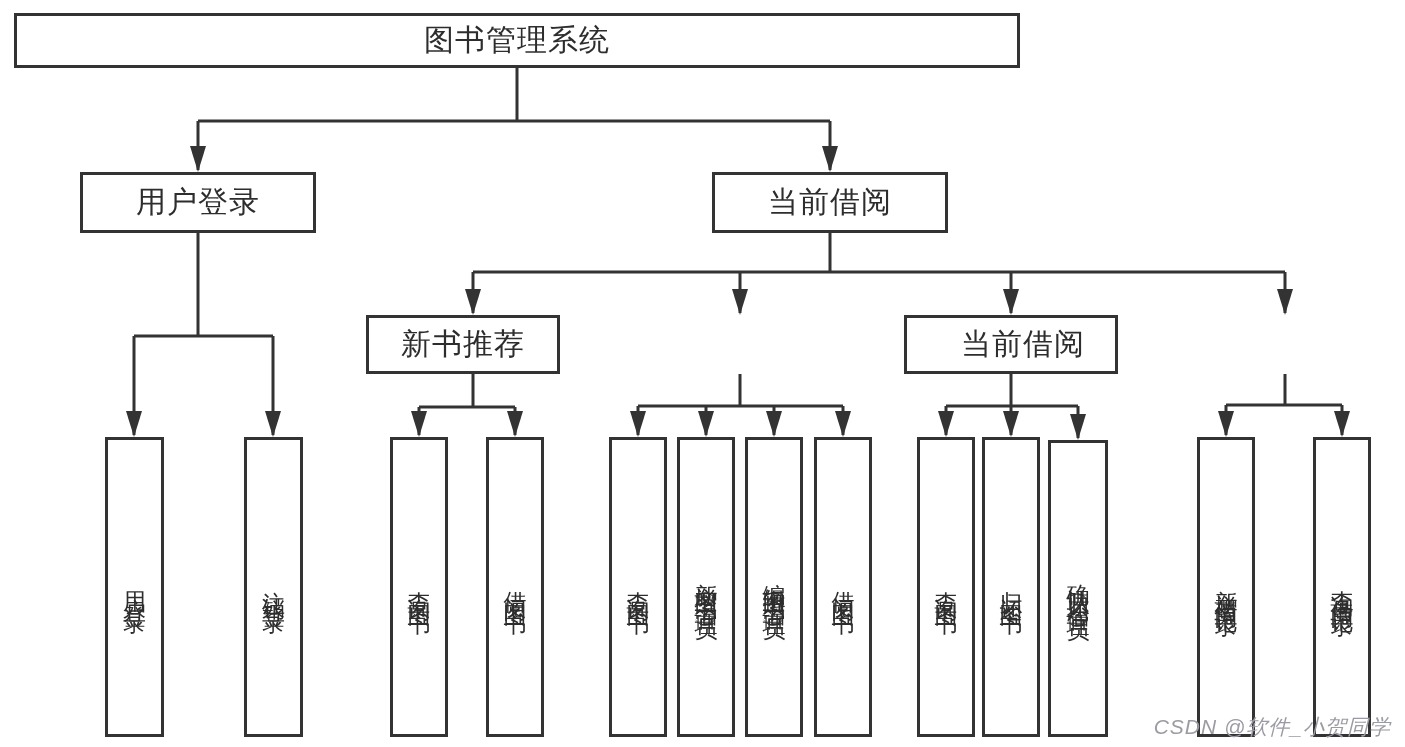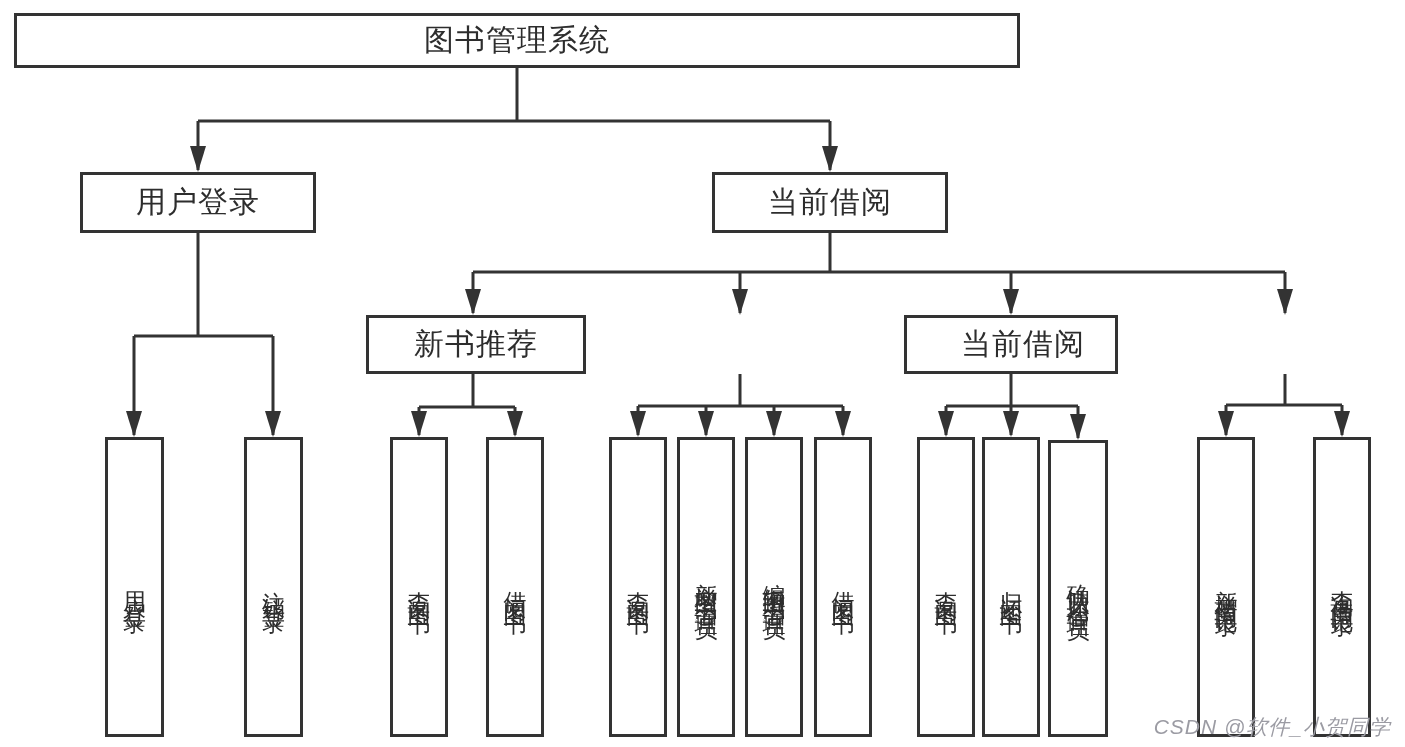--- a/index.html
+++ b/index.html
@@ -109,21 +109,21 @@
     <span>图书管理系统</span>
   </div>
 
   <div class="node hbox" style="left:80px;top:172px;width:236px;height:61px;">
     <span>用户登录</span>
   </div>
   <div class="node hbox" style="left:712px;top:172px;width:236px;height:61px;">
     <span>当前借阅</span>
   </div>
 
-  <div class="node hbox" style="left:366px;top:315px;width:220px;height:59px;">
+  <div class="node hbox" style="left:366px;top:315px;width:194px;height:59px;">
     <span>新书推荐</span>
   </div>
   <div class="node hbox" style="left:904px;top:315px;width:214px;height:59px;padding-left:24px;">
     <span>当前借阅</span>
   </div>
 
   <div class="node vbox" style="left:105px;top:437px;width:59px;height:300px;">
     <span>用户登录</span>
   </div>
   <div class="node vbox" style="left:244px;top:437px;width:59px;height:300px;">

